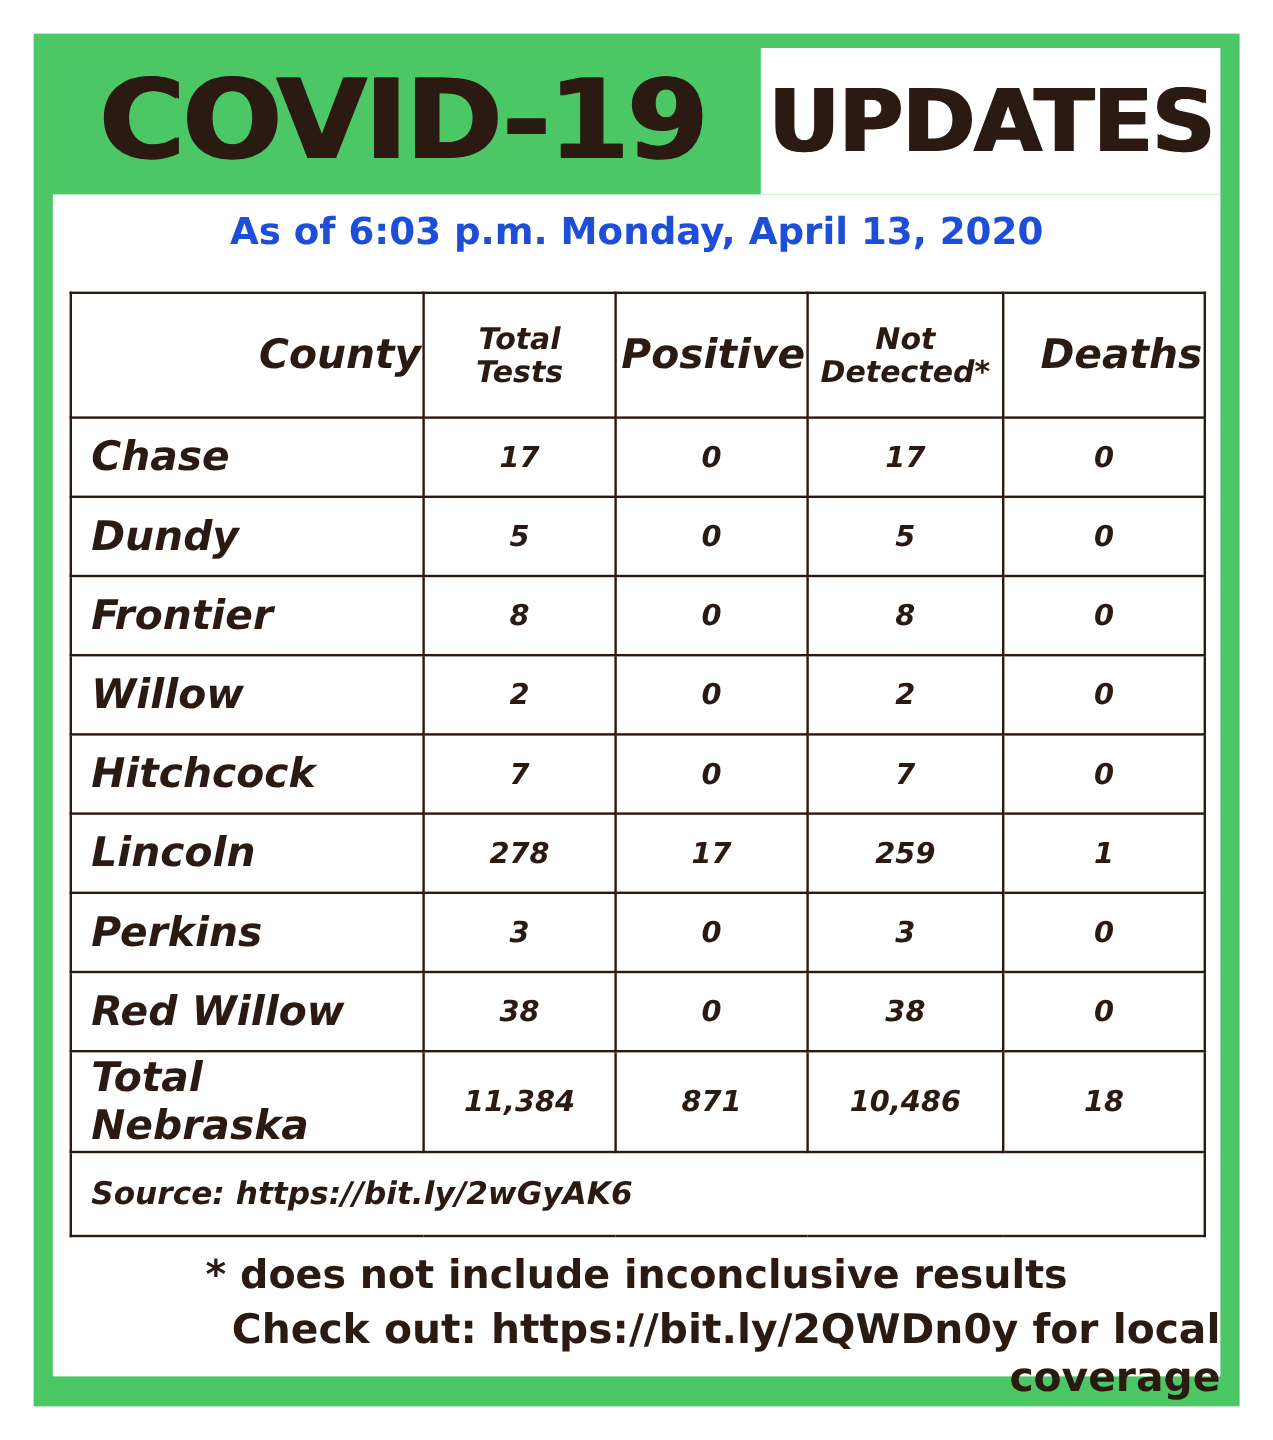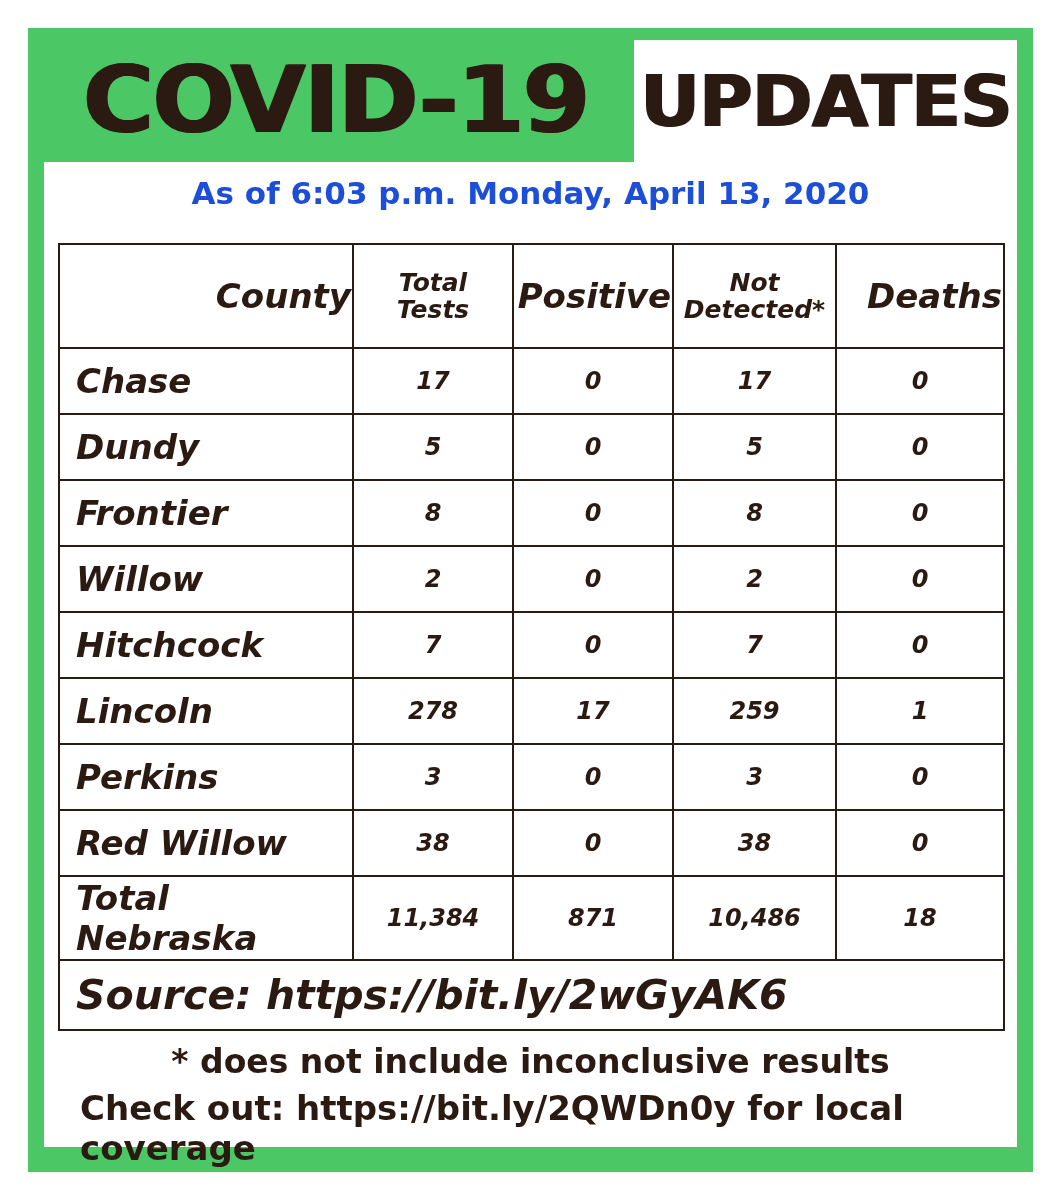--- a/index.html
+++ b/index.html
@@ -162,21 +162,21 @@
   }
   tr.total td {
     font-size: 31px;
   }
   tr.total td.county {
     font-size: 33px;
   }
   td.source {
     text-align: left;
     padding-left: 16px;
-    font-size: 41px;
+    font-size: 26px;
     font-weight: bold;
     font-style: italic;
     height: 66px;
   }
 
   
   .footnote {
     position: absolute;
     left: 44px;
     top: 1042px;
@@ -184,25 +184,24 @@
     text-align: center;
     font-weight: bold;
     font-size: 33px;
     color: #2b1a12;
   }
   .checkout {
     position: absolute;
     left: 44px;
     top: 1088px;
     width: 973px;
-    text-align: left;
+    text-align: right;
     font-weight: bold;
     font-size: 34px;
     color: #2b1a12;
-    padding-left: 36px;
   }
 </style>
 </head>
 <body>
 
 <div class="poster">
 
   <div class="green-frame"></div>
 
   <div class="inner-white"></div>

